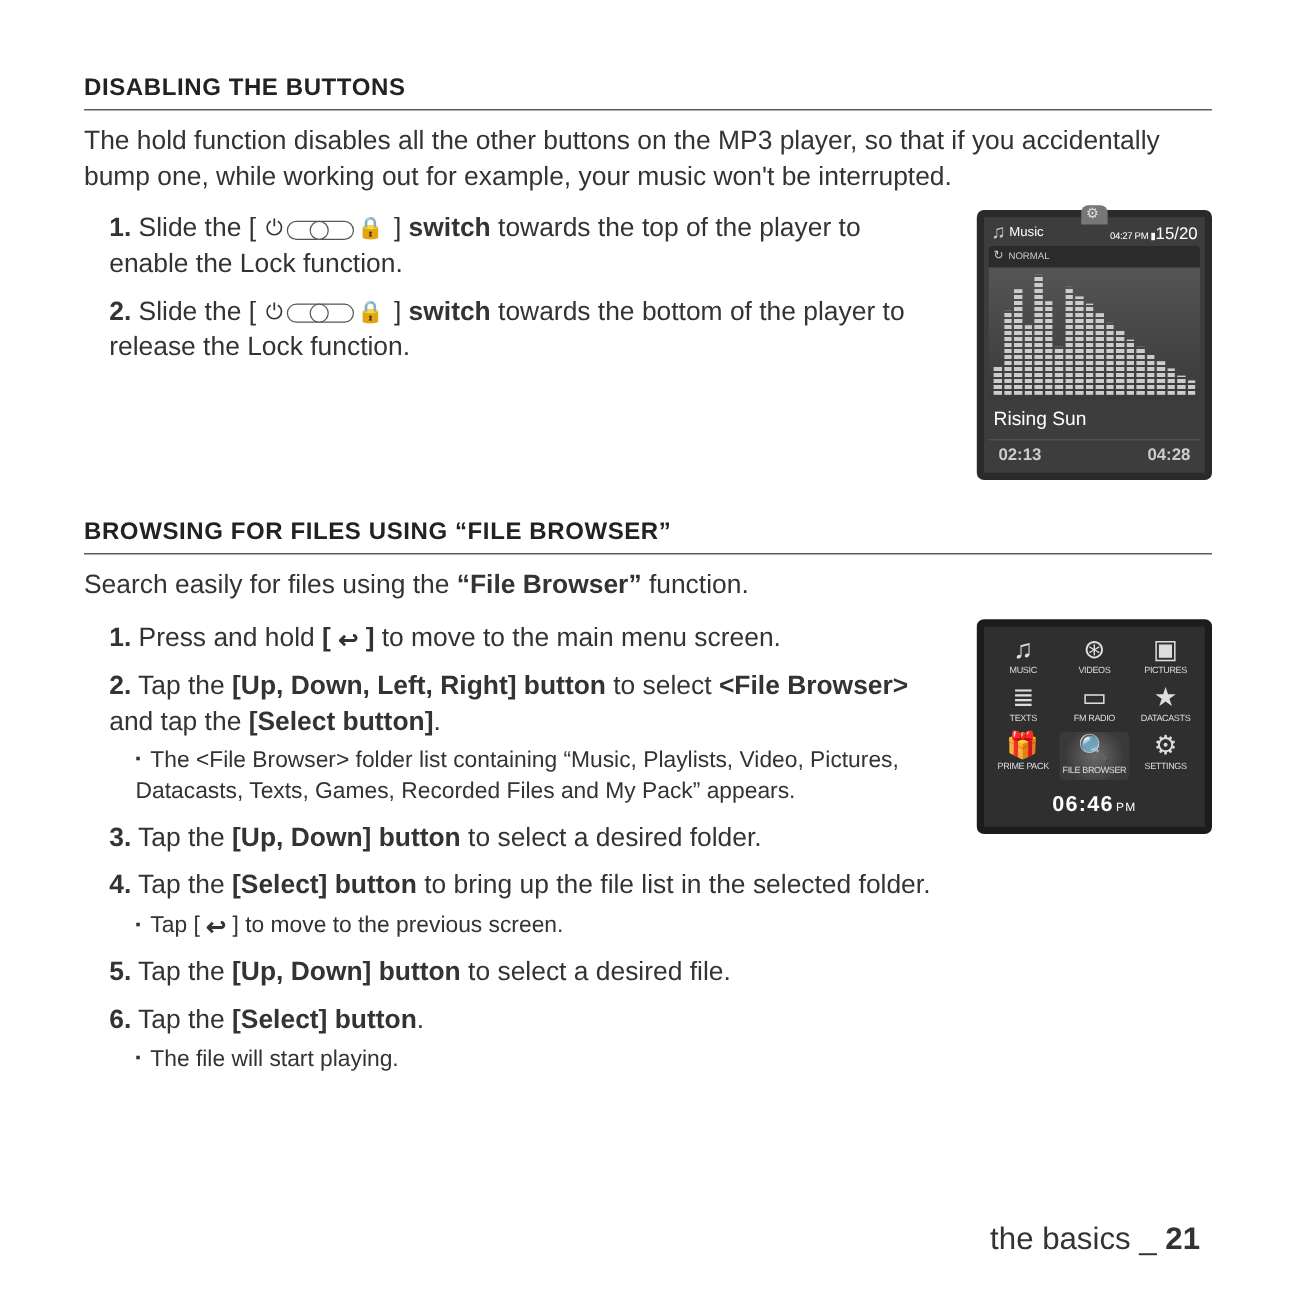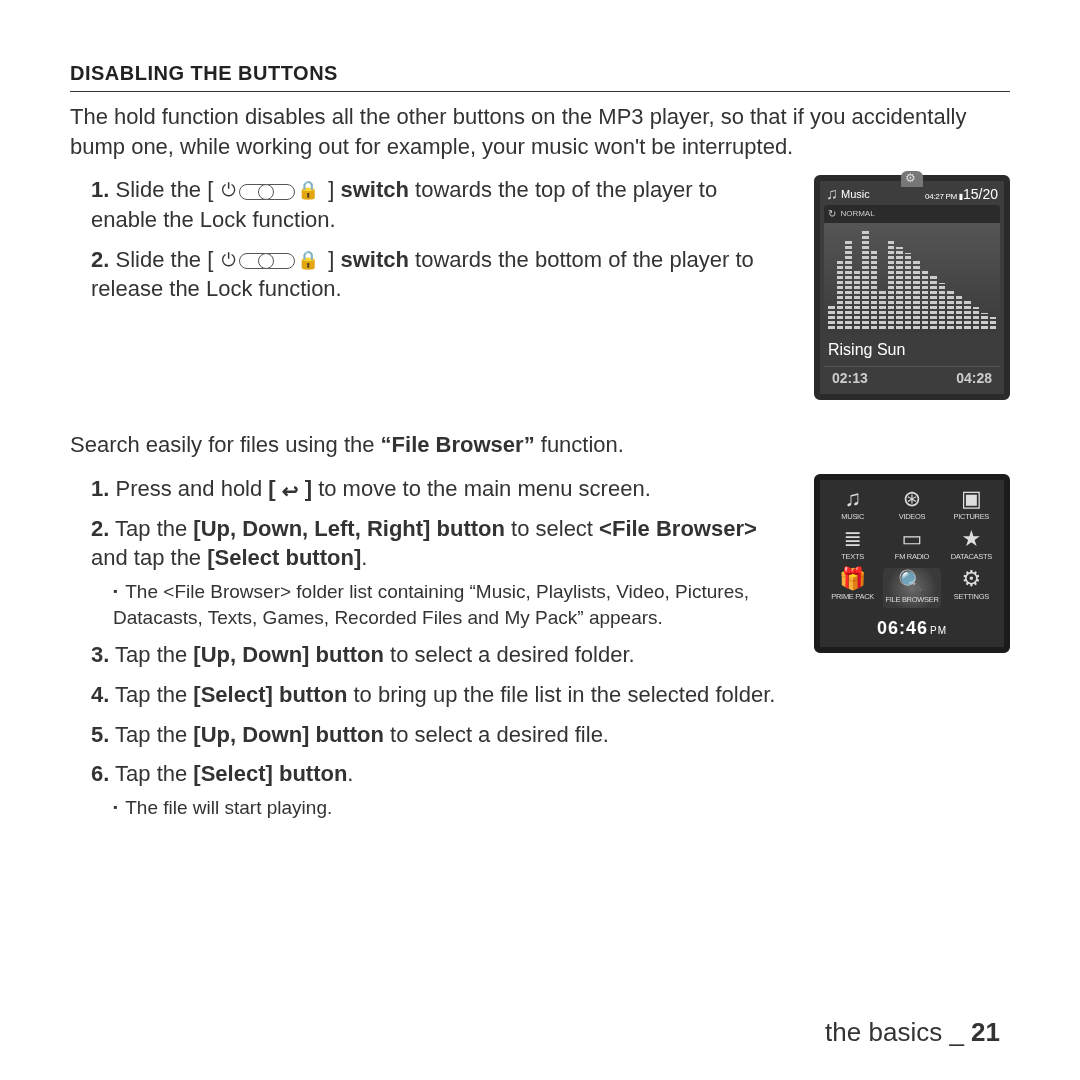--- a/index.html
+++ b/index.html
@@ -219,20 +219,21 @@
       </div>
     <div class="song">Rising Sun</div>
     <div class="timerow">
       <span>02:13</span>
       <span>04:28</span>
     </div>
   </div>
 </div>
 
 <div class="section2">
+  <h1 class="section-title">BROWSING FOR FILES USING “FILE BROWSER”</h1>
   <p class="intro">
     <span>Search easily for files using the </span><b>“File Browser”</b><span> function.</span>
   </p>
 
   <div class="row">
     <div class="left-col">
       <ol class="steps">
         <li>
           <span class="num">1.</span>
           <span>Press and hold </span><b>[ <span class="back-glyph">↩</span> ]</b><span> to move to the main menu screen.</span>
@@ -244,20 +245,23 @@
               <li>The &lt;File Browser&gt; folder list containing “Music, Playlists, Video, Pictures, Datacasts, Texts, Games, Recorded Files and My Pack” appears.</li>
             </ul>
         </li>
         <li>
           <span class="num">3.</span>
           <span>Tap the </span><b>[Up, Down] button</b><span> to select a desired folder.</span>
         </li>
         <li>
           <span class="num">4.</span>
           <span>Tap the </span><b>[Select] button</b><span> to bring up the file list in the selected folder.</span>
+          <ul class="sub">
+              <li><span>Tap [ </span><span class="back-glyph">↩</span><span> ] to move to the previous screen.</span></li>
+            </ul>
         </li>
         <li>
           <span class="num">5.</span>
           <span>Tap the </span><b>[Up, Down] button</b><span> to select a desired file.</span>
         </li>
         <li>
           <span class="num">6.</span>
           <span>Tap the </span><b>[Select] button</b><span>.</span>
           <ul class="sub">
               <li>The file will start playing.</li>

